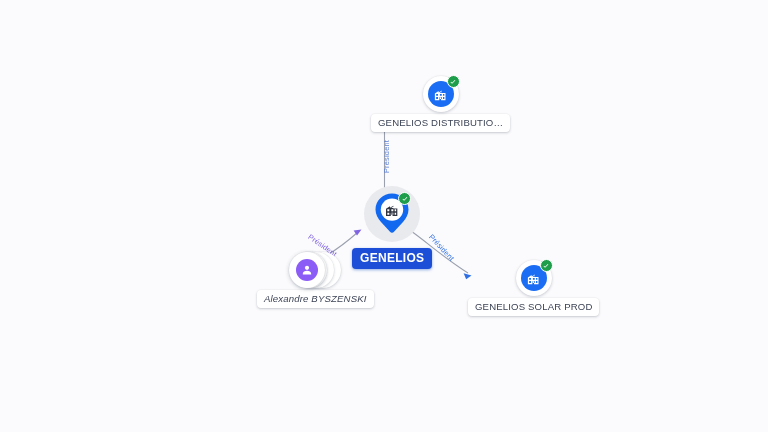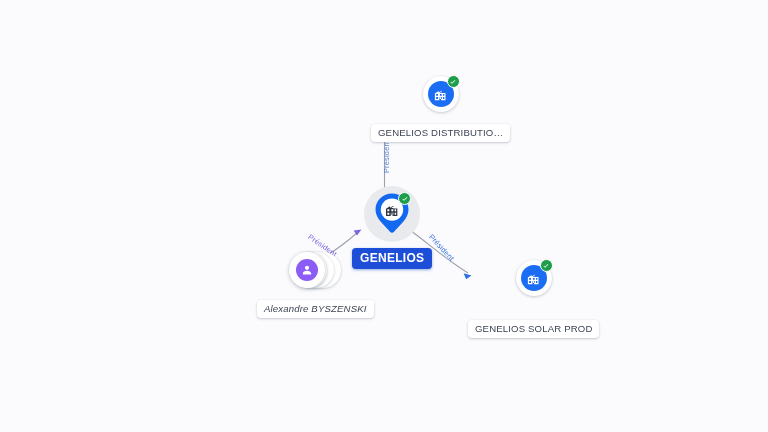--- a/index.html
+++ b/index.html
@@ -201,21 +201,21 @@
     background: #1e9e4a;
     border: 1.5px solid #ffffff;
     box-sizing: border-box;
     display: flex;
     align-items: center;
     justify-content: center;
   }
 
   
   .chip {
-    margin-top: 12px;
+    margin-top: 2px;
     background: #ffffff;
     border-radius: 4px;
     padding: 3px 7px 4px 7px;
     font-size: 9.6px;
     color: #3c4355;
     letter-spacing: .15px;
     white-space: nowrap;
     box-shadow: 0 1px 2.5px rgba(26,38,64,.22), 0 0 0 .5px rgba(0,0,0,.03);
     line-height: 1.15;
   }
@@ -227,21 +227,21 @@
     letter-spacing: .3px;
     border-radius: 4px;
     padding: 3px 8px 4px 8px;
     box-shadow: 0 1px 3px rgba(16,80,200,.45);
   }
 
   
   #node-distribution { left: 371px; top: 76px; }
   #node-center       { left: 352px; top: 186px; }
   #node-person       { left: 257px; top: 252px; font-style: italic; }
-  #node-solar        { left: 468px; top: 260px; gap: 12px; }
+  #node-solar        { left: 468px; top: 260px; }
 </style>
 </head>
 <body>
 
 <div id="graph">
 
   <svg id="edges" viewBox="0 0 768 432" width="768" height="432">
 
     <path class="edge-path" d="M 384.5 196 L 384.5 128"></path>
     <polygon class="edge-arrow-up" points="384.5,126 381.3,132 387.7,132"></polygon>

